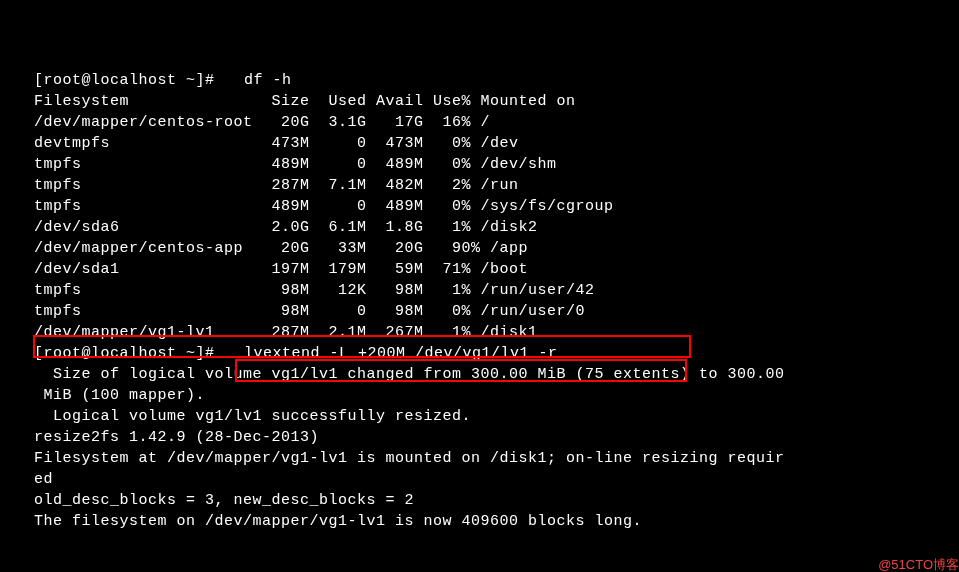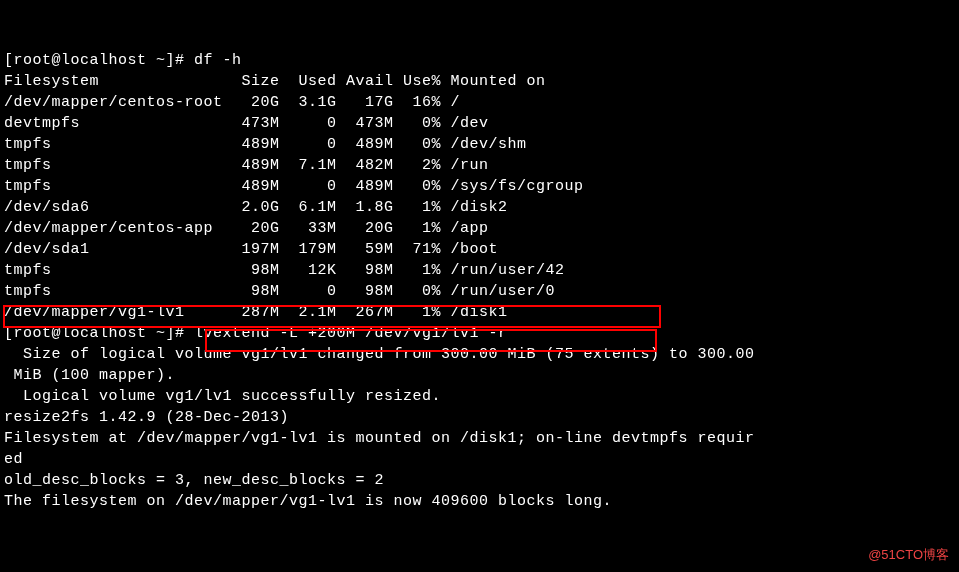--- a/index.html
+++ b/index.html
@@ -1,16 +1,16 @@
 <!DOCTYPE html>
 <html><head>
   <meta charset="utf-8">
   <style>
     * {
-      margin: 0;
+      margin: 10px;
       padding: 0;
       box-sizing: border-box;
     }
     body {
       background: #000;
       color: #fff;
       font-family: "Courier New", Consolas, monospace;
       font-size: 15px;
       line-height: 1.4;
       width: 959px;
@@ -49,33 +49,33 @@
     }
   </style>
 </head>
 <body>
 
 <span>[root@localhost ~]# </span><span>df -h</span>
 <span>Filesystem               Size  Used Avail Use% Mounted on</span>
 <span>/dev/mapper/centos-root   20G  3.1G   17G  16% /</span>
 <span>devtmpfs                 473M     0  473M   0% /dev</span>
 <span>tmpfs                    489M     0  489M   0% /dev/shm</span>
-<span>tmpfs                    489M  7.1M  482M   2% /run</span>
+<span>tmpfs                    287M  7.1M  482M   2% /run</span>
 <span>tmpfs                    489M     0  489M   0% /sys/fs/cgroup</span>
 <span>/dev/sda6                2.0G  6.1M  1.8G   1% /disk2</span>
-<span>/dev/mapper/centos-app    20G   33M   20G   1% /app</span>
+<span>/dev/mapper/centos-app    20G   33M   20G   90% /app</span>
 <span>/dev/sda1                197M  179M   59M  71% /boot</span>
 <span>tmpfs                     98M   12K   98M   1% /run/user/42</span>
 <span>tmpfs                     98M     0   98M   0% /run/user/0</span>
 <span>/dev/mapper/vg1-lv1      287M  2.1M  267M   1% /disk1</span>
 <span>[root@localhost ~]# </span><span>lvextend -L +200M /dev/vg1/lv1 -r</span>
 <span>  Size of logical volume vg1/lv1 changed from 300.00 MiB (75 extents) to 300.00</span>
 <span> MiB (100 mapper).</span>
 <span>  Logical volume vg1/lv1 successfully resized.</span>
 <span>resize2fs 1.42.9 (28-Dec-2013)</span>
-<span>Filesystem at /dev/mapper/vg1-lv1 is mounted on /disk1; on-line devtmpfs requir</span>
+<span>Filesystem at /dev/mapper/vg1-lv1 is mounted on /disk1; on-line resizing requir</span>
 <span>ed</span>
 <span>old_desc_blocks = 3, new_desc_blocks = 2</span>
 <span>The filesystem on /dev/mapper/vg1-lv1 is now 409600 blocks long.</span>
 <div class="highlight-box box1"></div>
 <div class="highlight-box box2"></div>
 <div class="watermark">@51CTO博客</div>
 
 
 </body></html>

